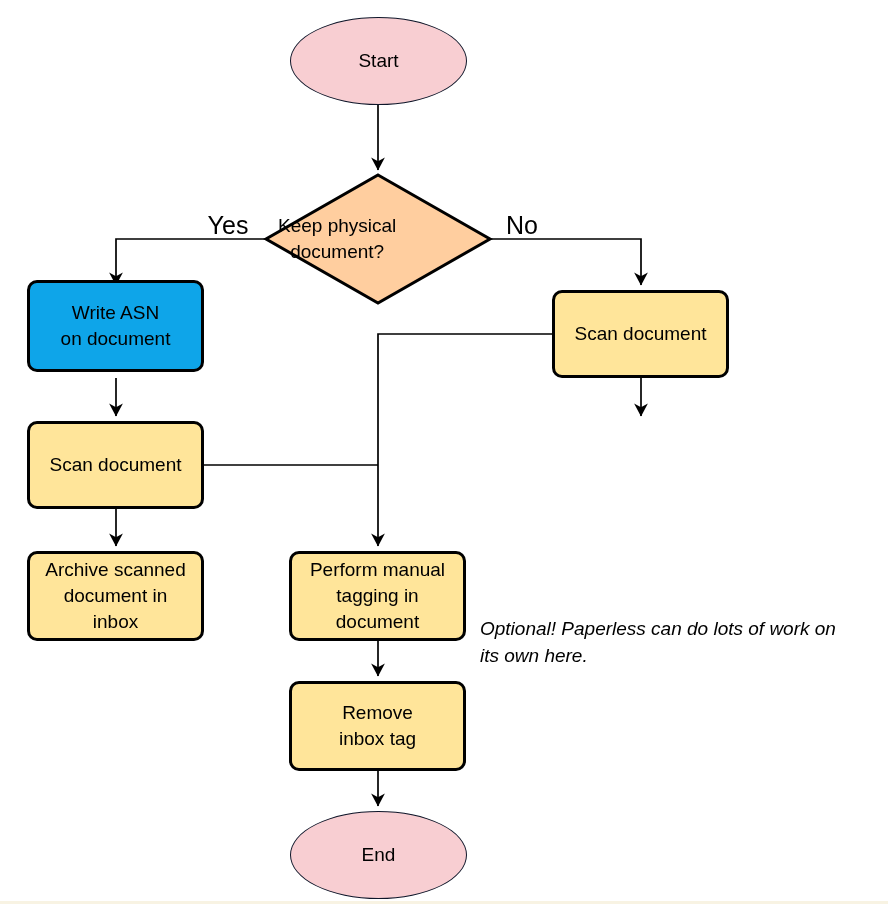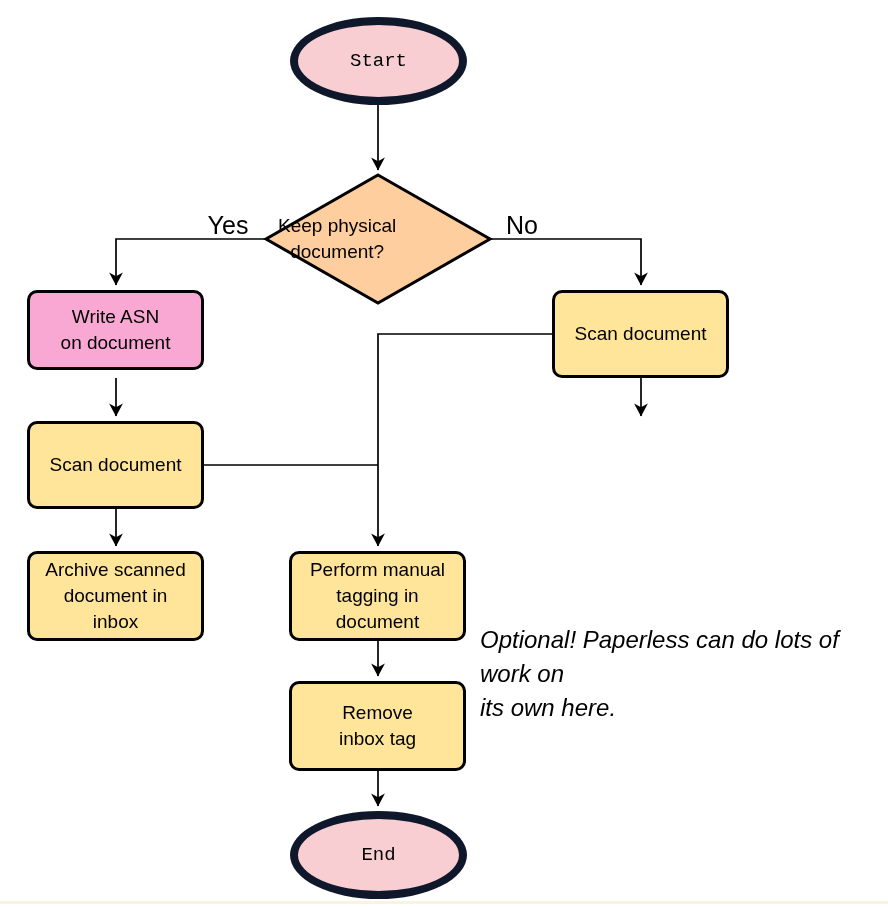--- a/index.html
+++ b/index.html
@@ -28,42 +28,41 @@
     line-height: 1.38;
     white-space: pre-line;
   }
   .process {
     background: #ffe59a;
     border: 3px solid #000000;
     border-radius: 10px;
   }
   .terminal {
     background: #f8ced2;
-    border: 8px solid #0f172a;
+    border: 1px solid #0f172a;
     border-radius: 50%;
-    font-family: Liberation Mono, monospace;
   }
   .decision-text {
     position: absolute;
     display: flex;
     align-items: center;
     justify-content: flex-start;
     text-align: center;
     font-size: 19px;
     line-height: 1.38;
     white-space: pre-line;
   }
   .edge-label {
     position: absolute;
     font-size: 25px;
     text-align: center;
   }
   .note {
     position: absolute;
-    font-size: 24px;
+    font-size: 19px;
     line-height: 1.42;
     font-style: italic;
     white-space: pre-line;
   }
   .page-edge {
     position: absolute;
     left: 0;
     top: 901px;
     width: 888px;
     height: 3px;
@@ -106,21 +105,21 @@
   </div>
 
   <div class="edge-label" style="left:200px; top:211px; width:56px;">
     <span>Yes</span>
   </div>
 
   <div class="edge-label" style="left:494px; top:211px; width:56px;">
     <span>No</span>
   </div>
 
-  <div class="node process" style="left: 27px; top: 290px; width: 177px; height: 80px; background-color: #f9a8d4;">
+  <div class="node process" style="left: 27px; top: 280px; width: 177px; height: 92px; background-color: #0ea5e9;">
     <span>Write ASN
 on document</span>
   </div>
 
   <div class="node process" style="left: 27px; top: 421px; width: 177px; height: 88px; background-color: rgb(255, 229, 154);">
     <span>Scan document</span>
   </div>
 
   <div class="node process" style="left: 27px; top: 551px; width: 177px; height: 90px; background-color: rgb(255, 229, 154);">
     <span>Archive scanned

